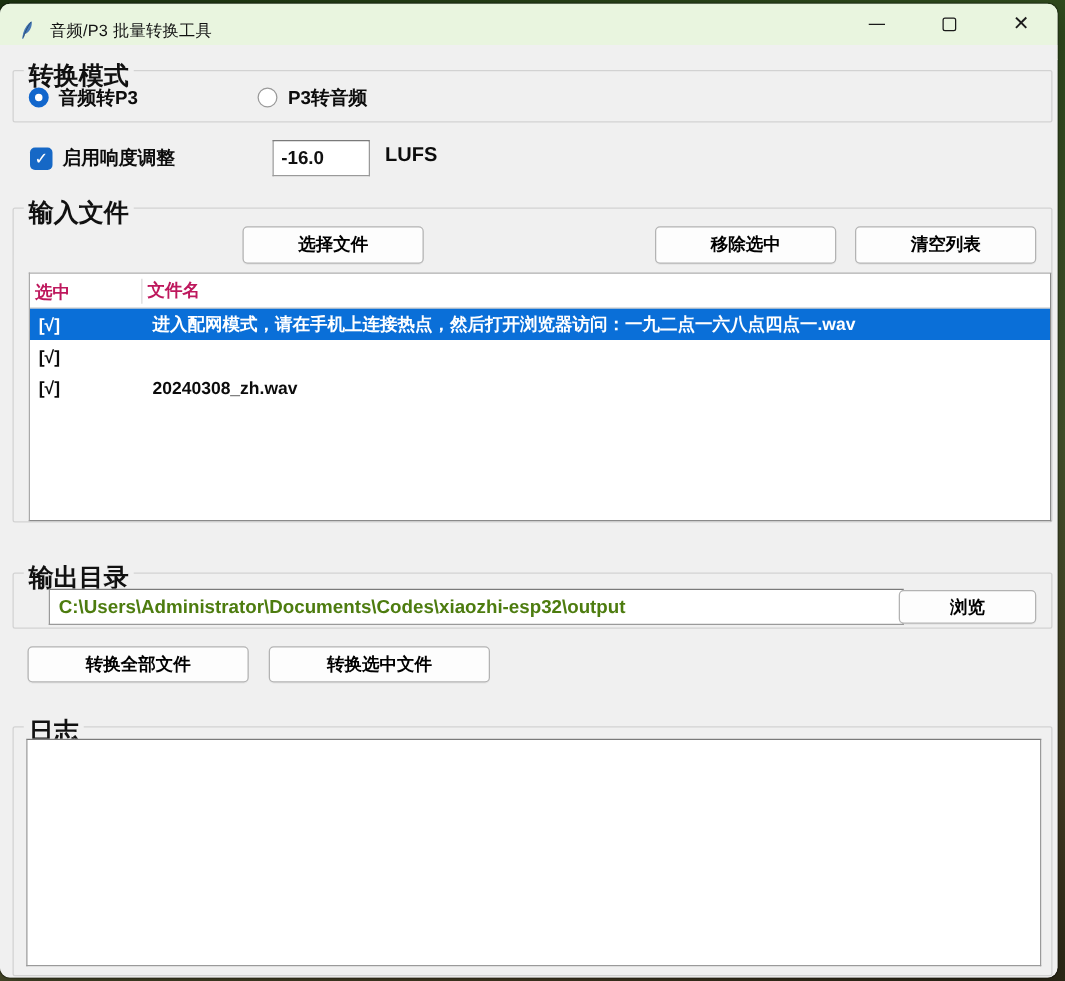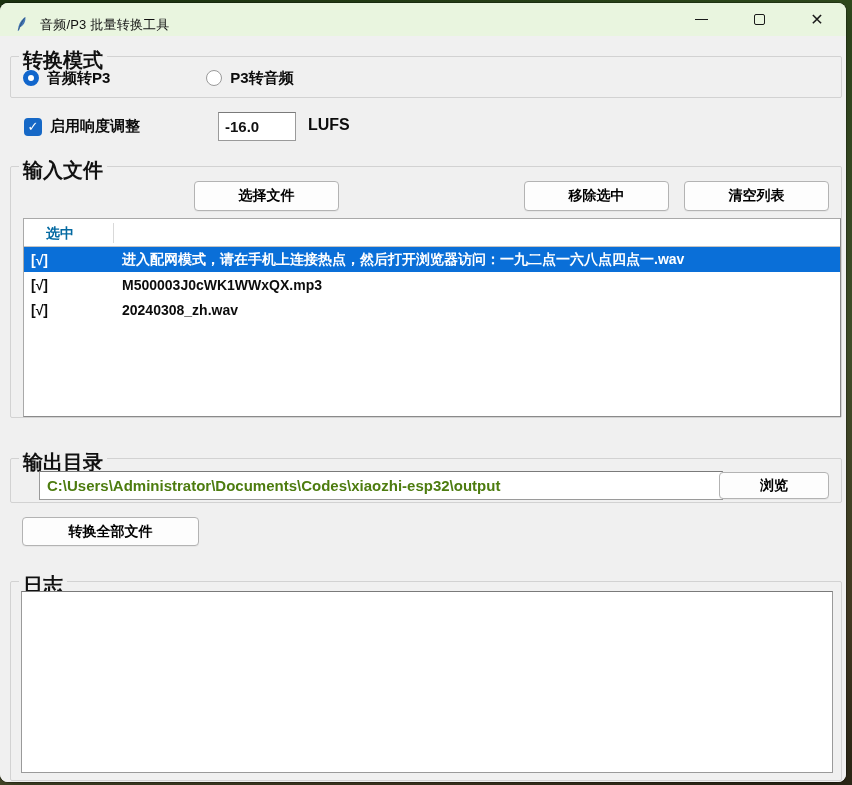--- a/index.html
+++ b/index.html
@@ -59,21 +59,21 @@
     box-shadow:0 1px 0 rgba(0,0,0,.04);
   }
   .btn-select { left:183px; top:14px; width:145px; }
   .btn-remove { left:513px; top:14px; width:145px; }
   .btn-clear  { left:673px; top:14px; width:145px; }
   .filetable {
     position:absolute; left:12px; top:51px; width:818px; height:199px; background:#fff;
     border:1px solid #a9a9a9; border-right-color:#8a8a8a; border-bottom-color:#8a8a8a; overflow:hidden;
   }
   .thead { display:flex; height:28px; border-bottom:1px solid #c4c4c4; background:#fff; align-items:center; }
-  .th { font-size:14px; font-weight:700; color:#0369a1; padding-left:22px; }
+  .th { font-size:14px; font-weight:700; color:#be185d; padding-left:4px; }
   .th-check { width:90px; border-right:1px solid #d9d9d9; height:20px; line-height:20px; }
   .th-name { flex:1; }
   .trow { display:flex; height:25px; align-items:center; font-size:14px; font-weight:700; color:#0c0c0c; }
   .trow .td-check { width:90px; padding-left:7px; }
   .trow .td-name { flex:1; padding-left:8px; white-space:nowrap; overflow:hidden; }
   .trow.selected { background:#0a6fd8; color:#fff; }
   
   .g-output { left:10px; top:422px; width:832px; height:45px; }
   .out-entry {
     position:absolute; left:12px; top:12px; width:684px; height:29px; background:#fff;
@@ -141,43 +141,44 @@
 
     <div class="group g-input">
       <span class="group-label">输入文件</span>
       <div class="btn btn-select">选择文件</div>
       <div class="btn btn-remove">移除选中</div>
       <div class="btn btn-clear">清空列表</div>
 
       <div class="filetable">
         <div class="thead">
           <span class="th th-check">选中</span>
+          <span class="th th-name">文件名</span>
         </div>
         <div class="trow selected">
           <span class="td-check">[√]</span>
           <span class="td-name">进入配网模式，请在手机上连接热点，然后打开浏览器访问：一九二点一六八点四点一.wav</span>
         </div>
         <div class="trow">
           <span class="td-check">[√]</span>
-          <span class="td-name">M500003J0cWK1WWxQX.mp3</span>
         </div>
         <div class="trow">
           <span class="td-check">[√]</span>
           <span class="td-name">20240308_zh.wav</span>
         </div>
       </div>
     </div>
 
     <div class="group g-output">
       <span class="group-label">输出目录</span>
       <input class="out-entry" value="C:\Users\Administrator\Documents\Codes\xiaozhi-esp32\output" style="">
       <div class="btn btn-browse">浏览</div>
     </div>
 
     <div class="btn btn-convert-all">转换全部文件</div>
+    <div class="btn btn-convert-sel">转换选中文件</div>
 
     <div class="group g-log">
       <span class="group-label">日志</span>
       <div class="log-area"></div>
     </div>
 
   </div>
 </div>
 
 </body></html>

